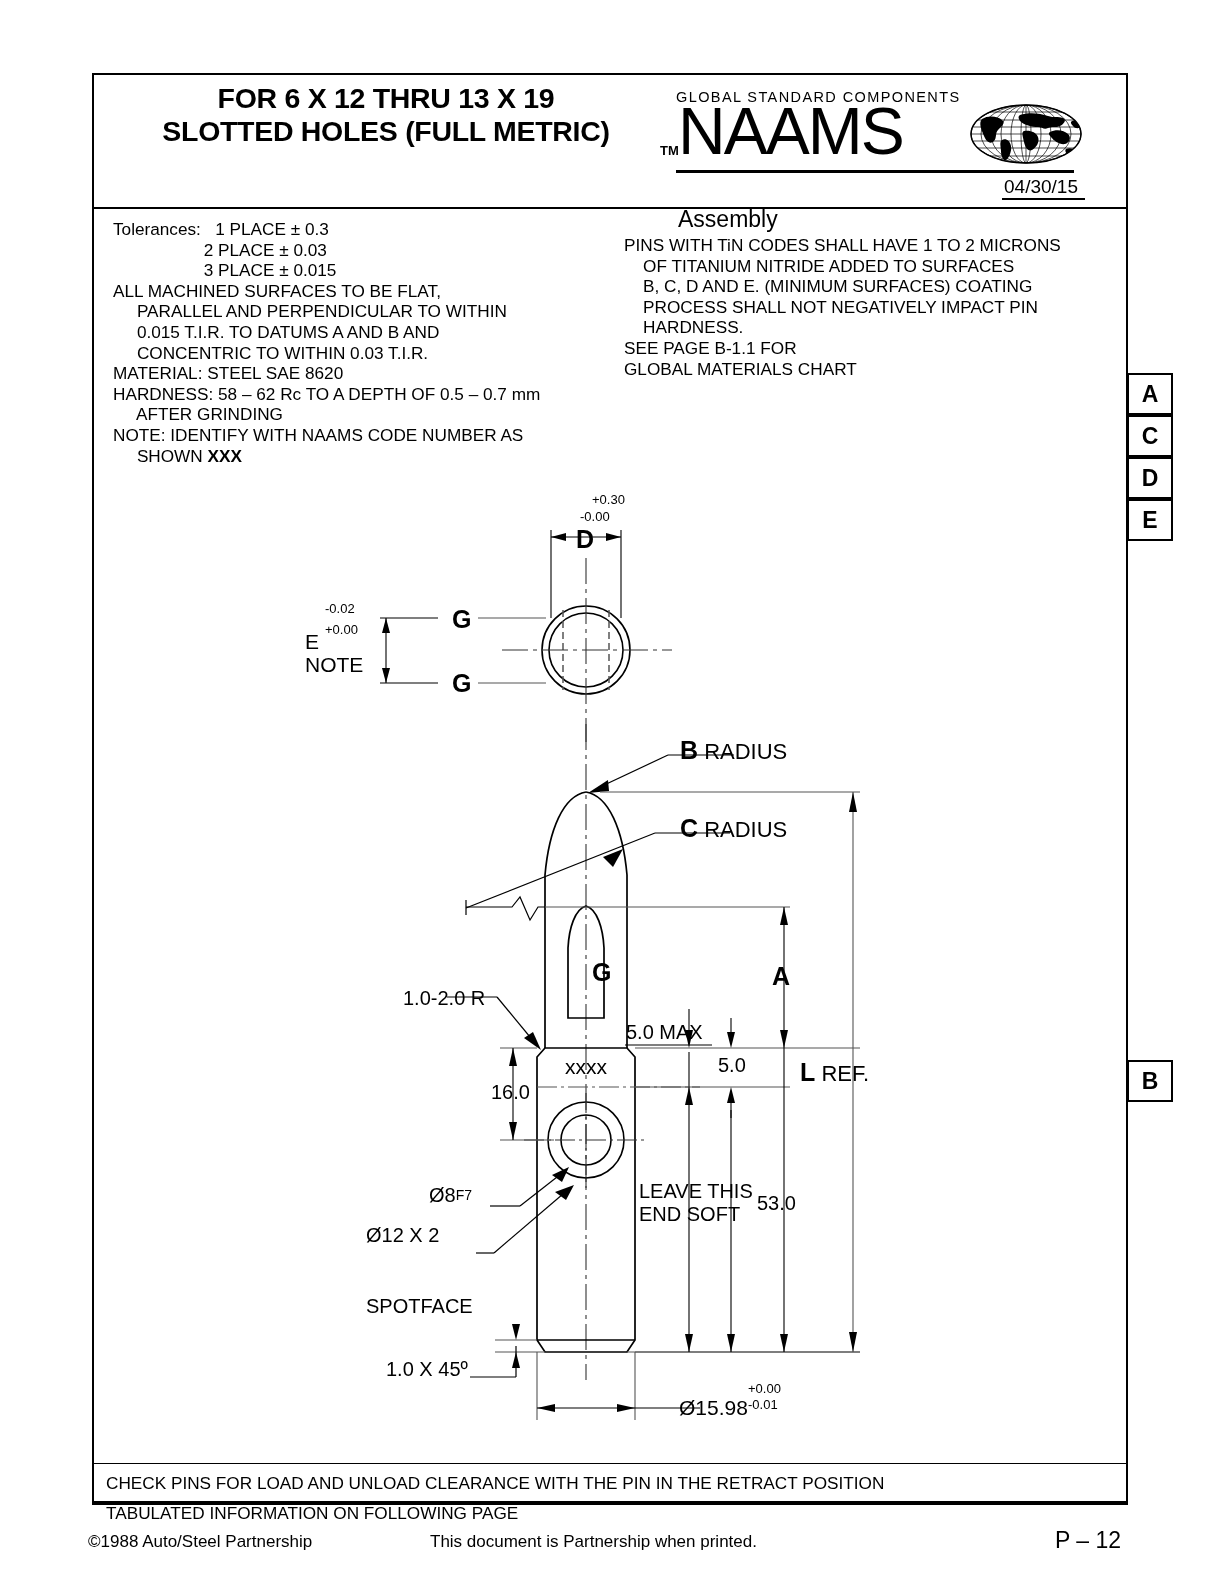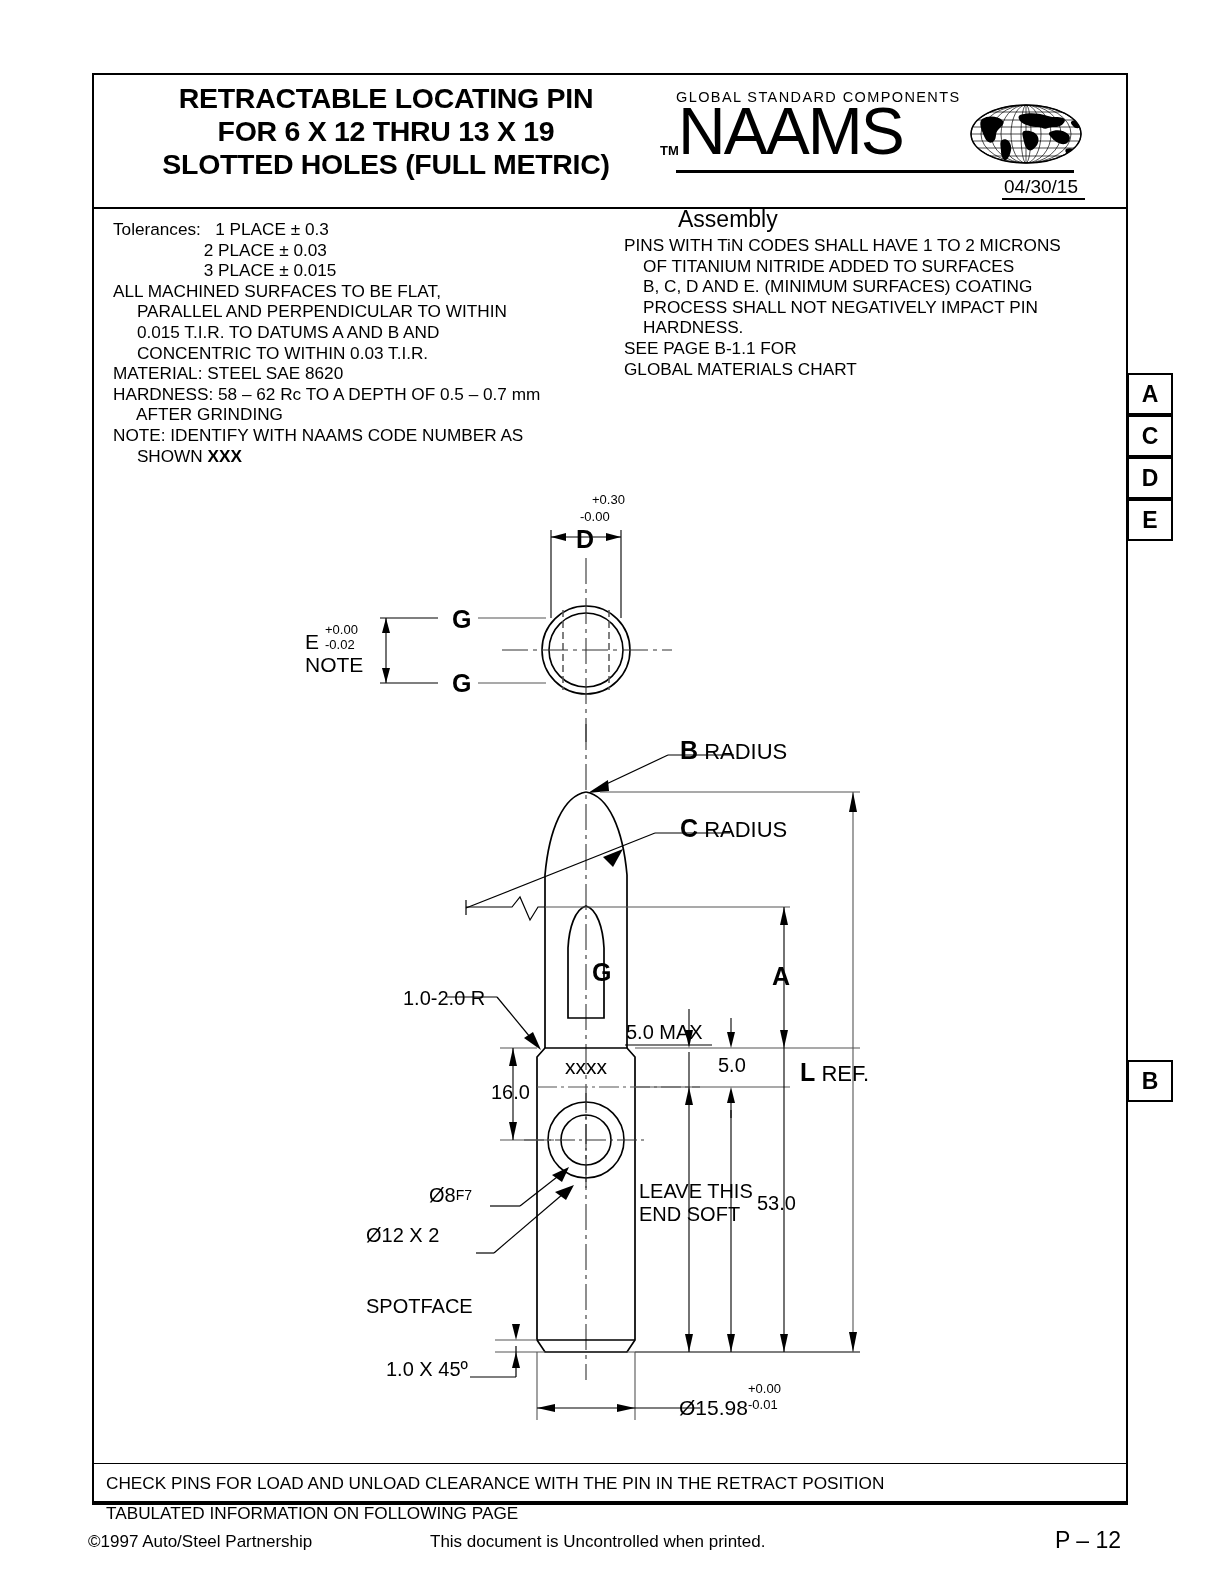--- a/index.html
+++ b/index.html
@@ -106,21 +106,20 @@
 <body>
 
 <div class="page">
 
   <div class="frame"></div>
   <div class="title-rule"></div>
   <div class="notes-rule"></div>
   <div class="footer-rule"></div>
 
   <div class="title-text">
-    <div>RETRACTABLE LOCATING PIN</div>
     <div>FOR 6 X 12 THRU 13 X 19</div>
     <div>SLOTTED HOLES (FULL METRIC)</div>
   </div>
 
   <div class="gsc">GLOBAL STANDARD COMPONENTS</div>
   <div class="naams">NAAMS</div>
   <div class="tm">TM</div>
   <div class="naams-rule"></div>
   <div class="assembly">Assembly</div>
   <div class="date">04/30/15</div>
@@ -410,21 +409,21 @@
 
   <div class="lbl-s" style="left:592px;top:492px;">+0.30</div>
   <div class="lbl-s" style="left:580px;top:509px;text-align:right;">-0.00</div>
   <div class="lbl-b" style="left:576px;top:525px;font-size:25px;">D</div>
 
   <div class="lbl-b" style="left:452px;top:605px;font-size:25px;">G</div>
   <div class="lbl-b" style="left:452px;top:669px;font-size:25px;">G</div>
 
   <div class="lbl" style="left:305px;top:630px;font-size:21px;">E</div>
   <div class="lbl-s" style="left:325px;top:622px;">+0.00</div>
-  <div class="lbl-s" style="left:325px;top:637px;text-align:right;">-0.02</div>
+  <div class="lbl-s" style="left:325px;top:601px;text-align:right;">-0.02</div>
   <div class="lbl" style="left:305px;top:653px;font-size:21px;">NOTE</div>
 
   <div class="lbl" style="left:680px;top:736px;font-size:22px;"><span class="b" style="font-size:25px;">B</span><span> RADIUS</span></div>
 
   <div class="lbl" style="left:680px;top:814px;font-size:22px;"><span class="b" style="font-size:25px;">C</span><span> RADIUS</span></div>
 
   <div class="lbl-b" style="left:592px;top:958px;font-size:25px;">G</div>
 
   <div class="lbl-b" style="left:772px;top:962px;font-size:25px;">A</div>
 
@@ -449,17 +448,17 @@
 
   <div class="lbl-m" style="left:386px;top:1358px;font-size:20px;">1.0 X 45º</div>
 
   <div class="lbl" style="left:679px;top:1396px;font-size:21px;">Ø15.98</div>
   <div class="lbl-s" style="left:748px;top:1381px;">+0.00</div>
   <div class="lbl-s" style="left:748px;top:1397px;">-0.01</div>
 
   <div class="note-line" style="left: 106px; top: 1473px;">CHECK PINS FOR LOAD AND UNLOAD CLEARANCE WITH THE PIN IN THE RETRACT POSITION</div>
   <div class="note-line" style="left: 106px; top: 1503px;">TABULATED INFORMATION ON FOLLOWING PAGE</div>
 
-  <div class="foot" style="left:88px;top:1532px;">©1997 Auto/Steel Partnership</div>
-  <div class="foot" style="left:430px;top:1532px;">This document is Uncontrolled when printed.</div>
+  <div class="foot" style="left:88px;top:1532px;">©1988 Auto/Steel Partnership</div>
+  <div class="foot" style="left:430px;top:1532px;">This document is Partnership when printed.</div>
   <div class="foot" style="left:1055px;top:1527px;font-size:23px;">P – 12</div>
 
 </div>
 
 </body></html>

